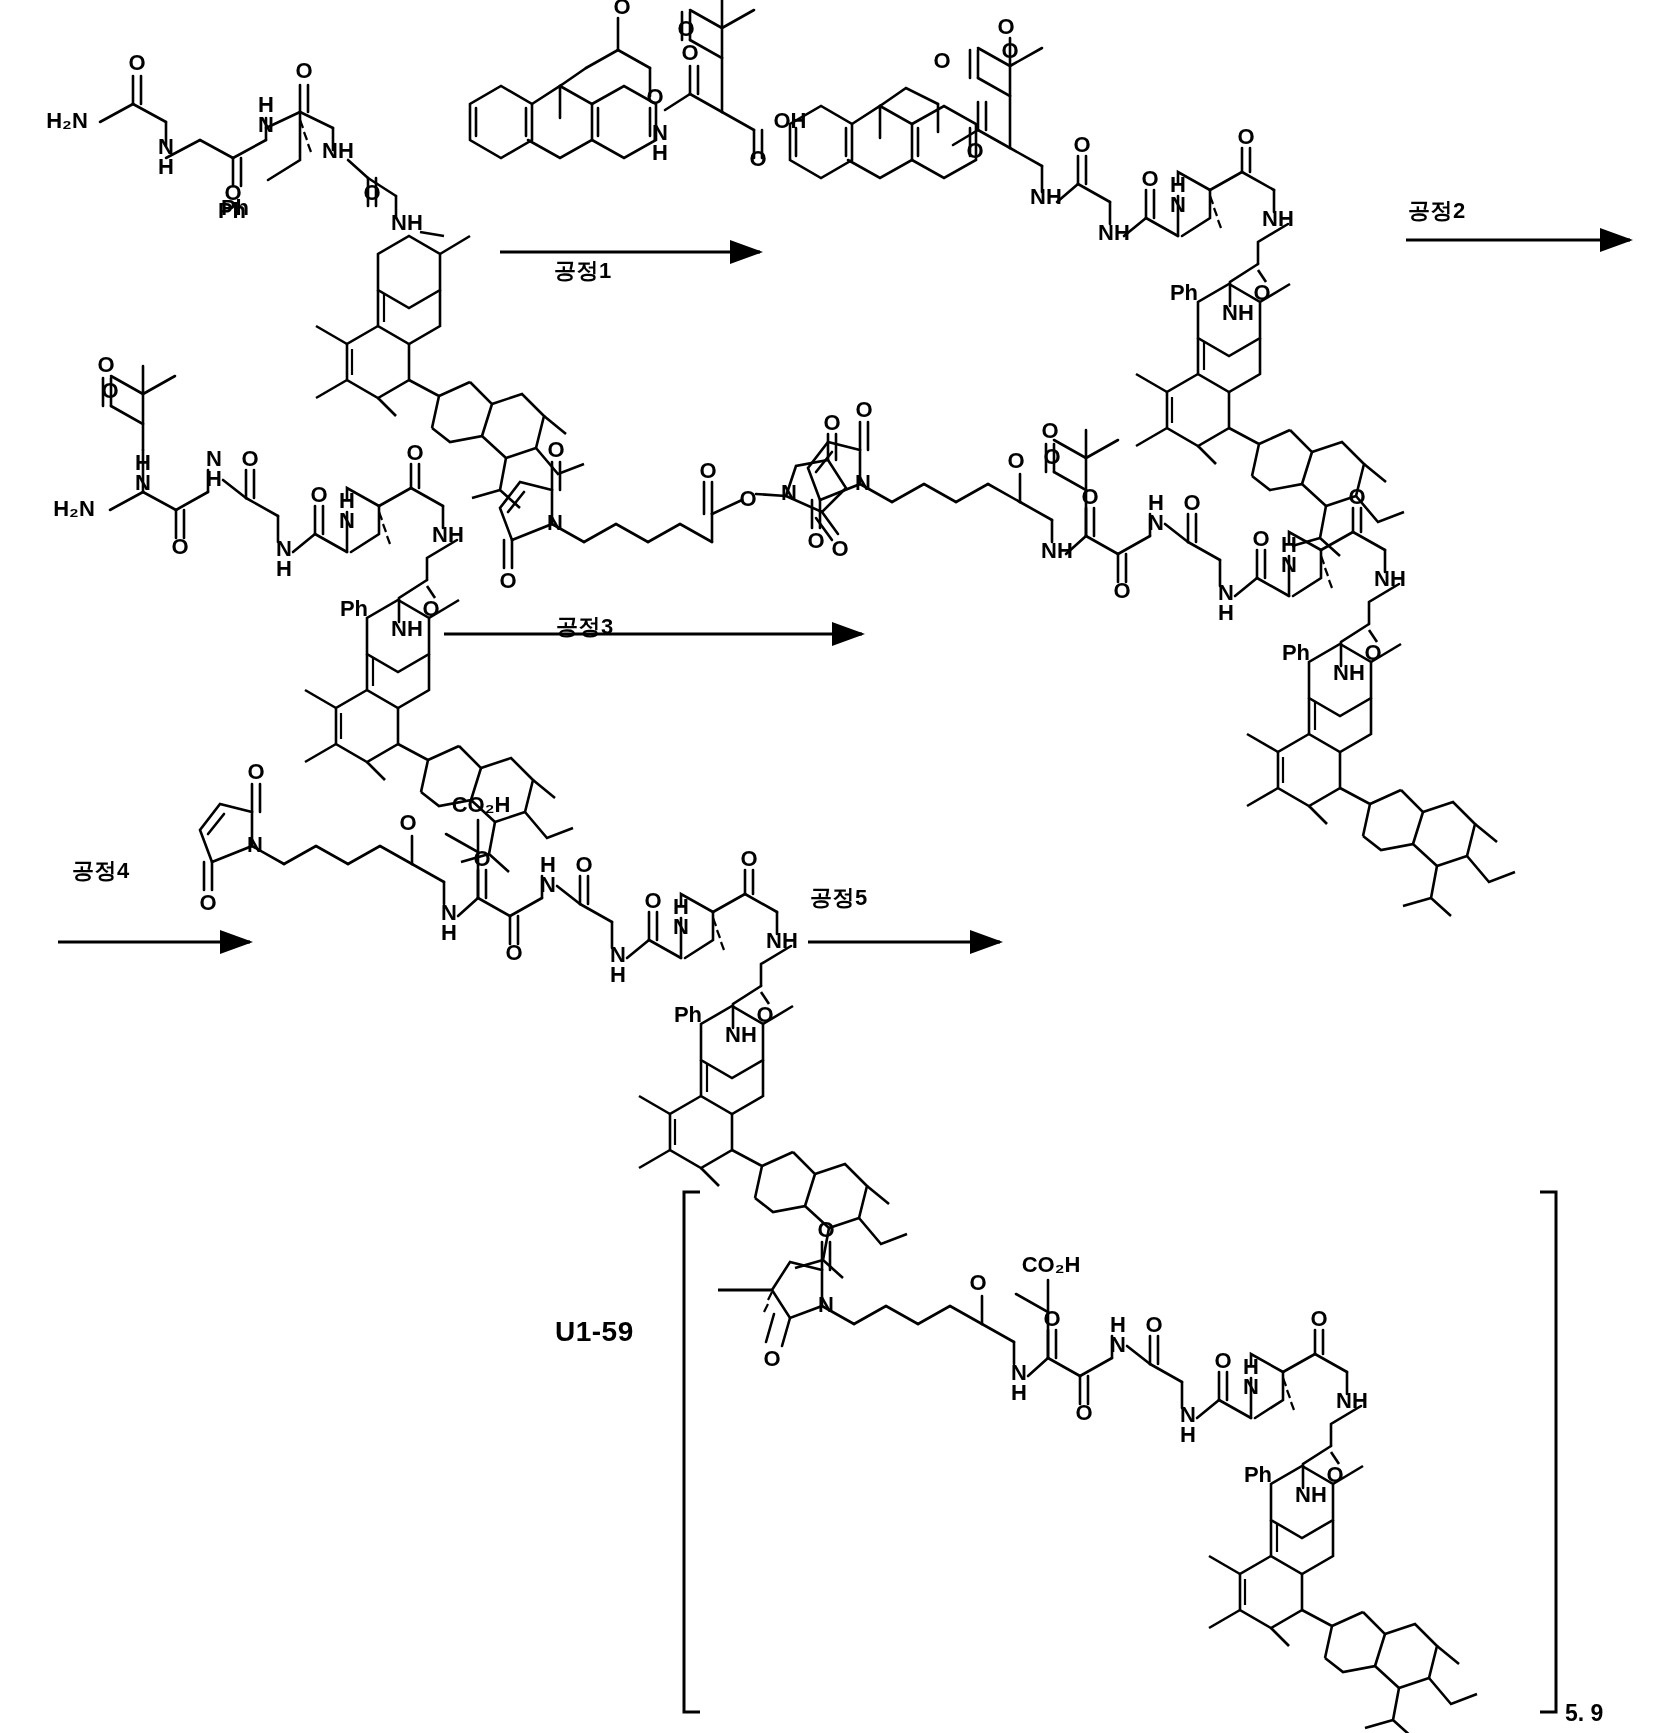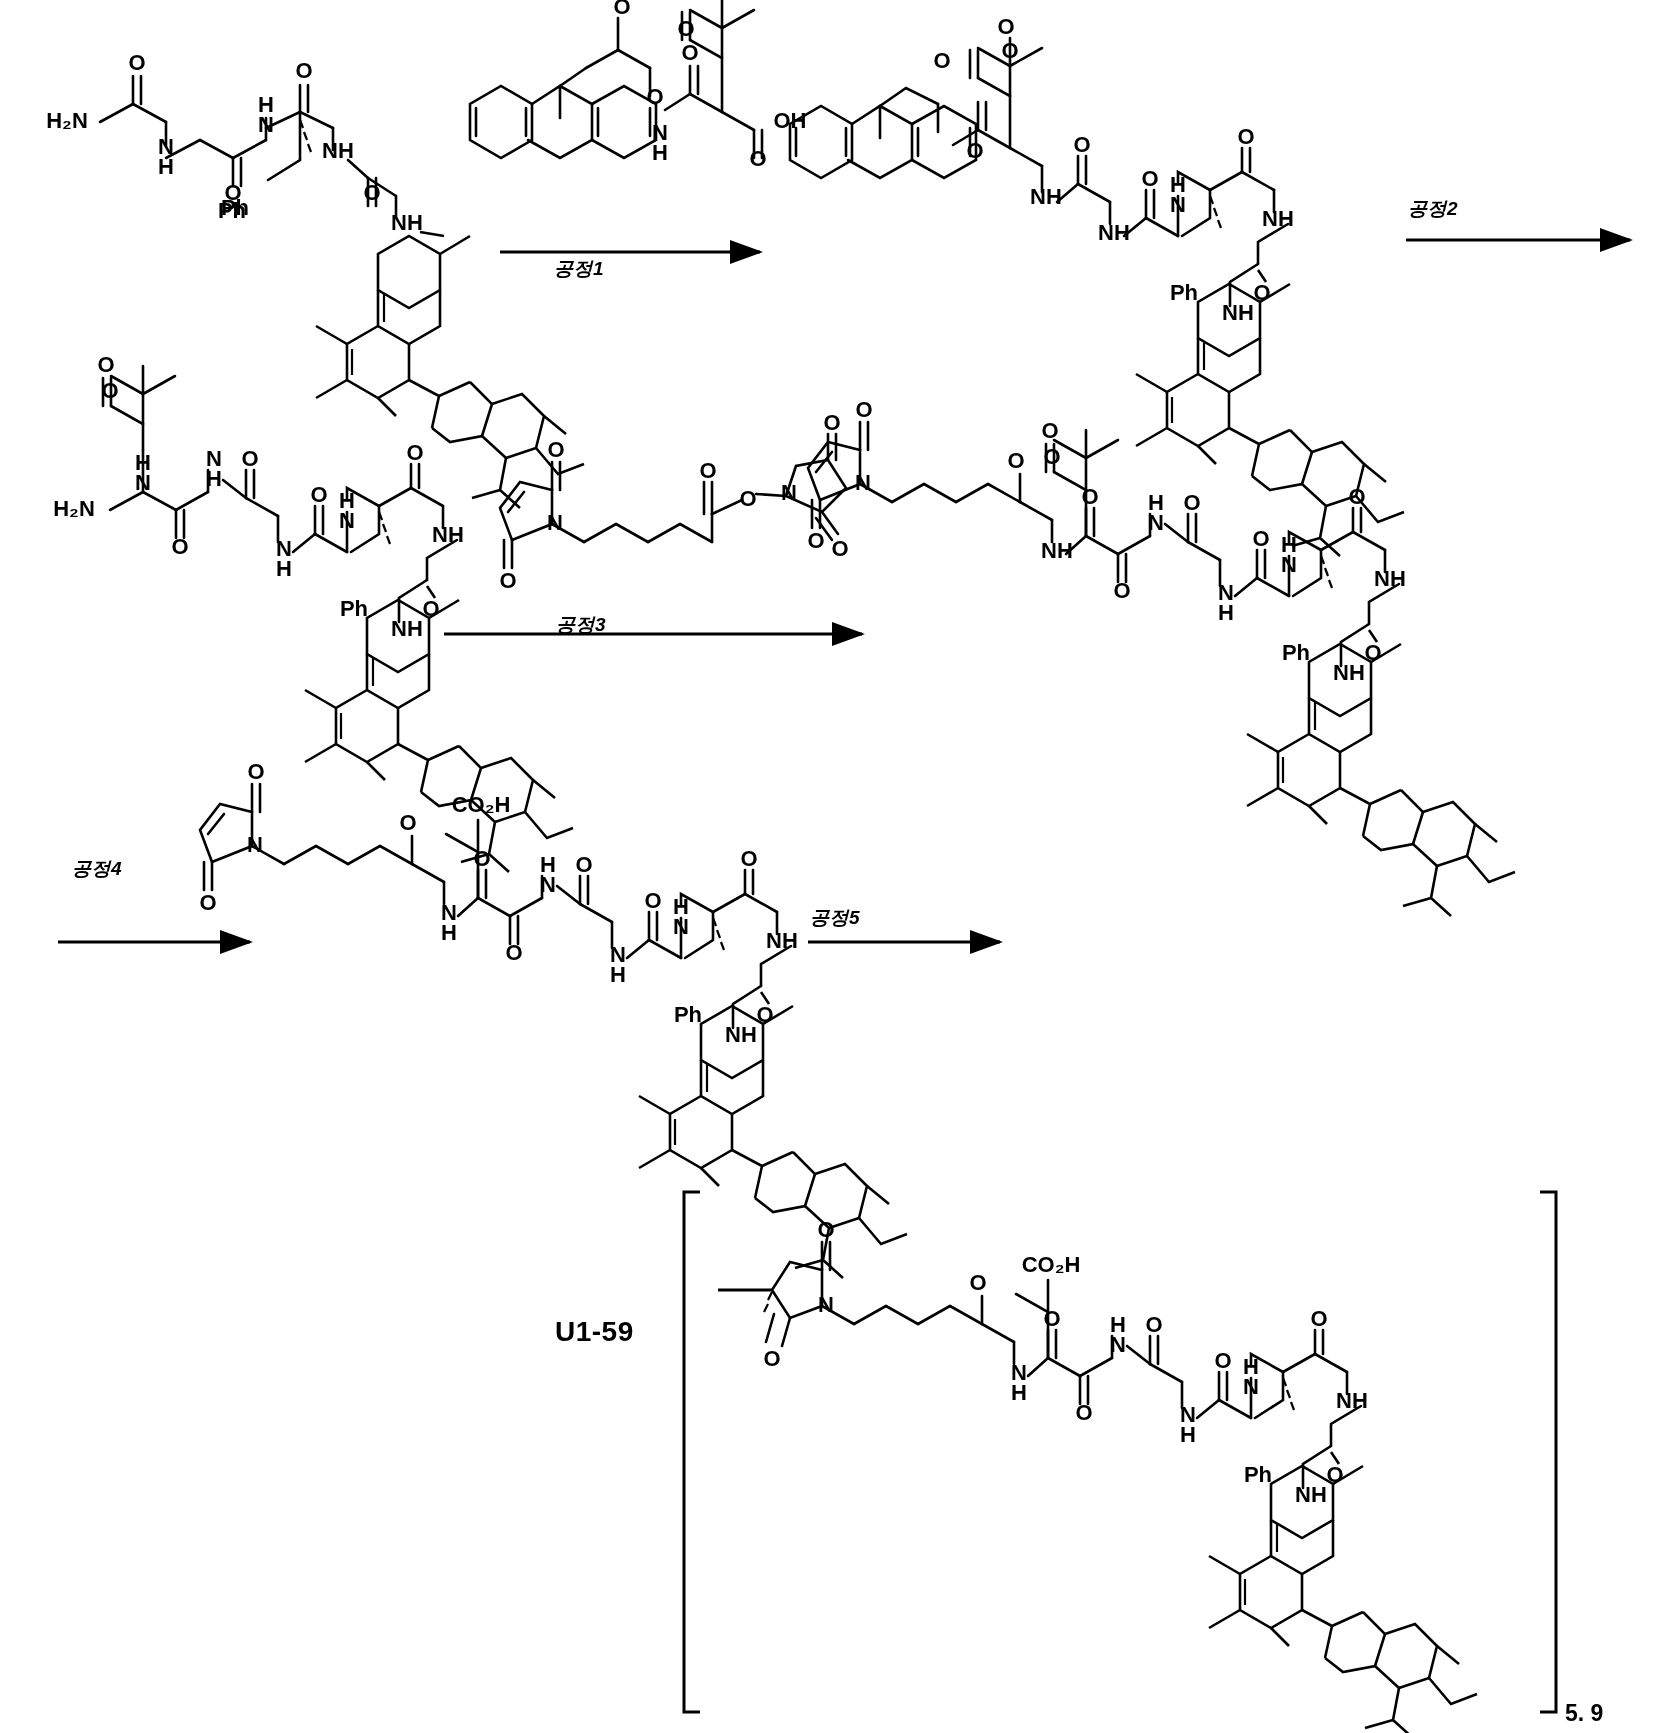--- a/index.html
+++ b/index.html
@@ -1,21 +1,21 @@
 <!DOCTYPE html>
 <html><head>
 <meta charset="utf-8">
 <style>
   html,body{margin:0;padding:0;background:#fff;}
   body{width:1660px;height:1733px;position:relative;
        font-family:"Liberation Sans",sans-serif;color:#000;overflow:hidden;}
   .scheme{position:absolute;inset:0;}
   svg.board{position:absolute;left:0;top:0;width:1660px;height:1733px;}
   .lbl{position:absolute;font-weight:700;white-space:nowrap;}
-  .step-label{font-size:19px;letter-spacing:.5px;font-style:italic;}
+  .step-label{font-size:22px;letter-spacing:.5px;}
   .dar{position:absolute;font-size:23px;font-weight:700;}
   .prodname{position:absolute;font-size:28px;font-weight:700;letter-spacing:.5px;margin-top:44px;}
 </style>
 </head>
 <body>
 
 <div class="scheme">
 
 <svg class="board" viewBox="0 0 1660 1733">
   <defs>
@@ -538,19 +538,19 @@
     <text x="1258" y="1482">Ph</text>
     <text x="1335" y="1482">O</text>
     <text x="1311" y="1502">NH</text>
   </g>
 </svg>
 
 <div class="lbl step-label" style="left:554px;top:256px;">공정1</div>
 <div class="lbl step-label" style="left:1408px;top:196px;">공정2</div>
 <div class="lbl step-label" style="left:556px;top:612px;">공정3</div>
 <div class="lbl step-label" style="left:72px;top:856px;">공정4</div>
-<div class="lbl step-label" style="left:810px;top:905px;text-align:right;">공정5</div>
+<div class="lbl step-label" style="left:810px;top:883px;text-align:right;">공정5</div>
 
 <div class="prodname" style="left:555px;top:1272px;">U1-59</div>
 
 <div class="dar" style="left:1565px;top:1700px;">5. 9</div>
 
 </div>
 
 </body></html>

